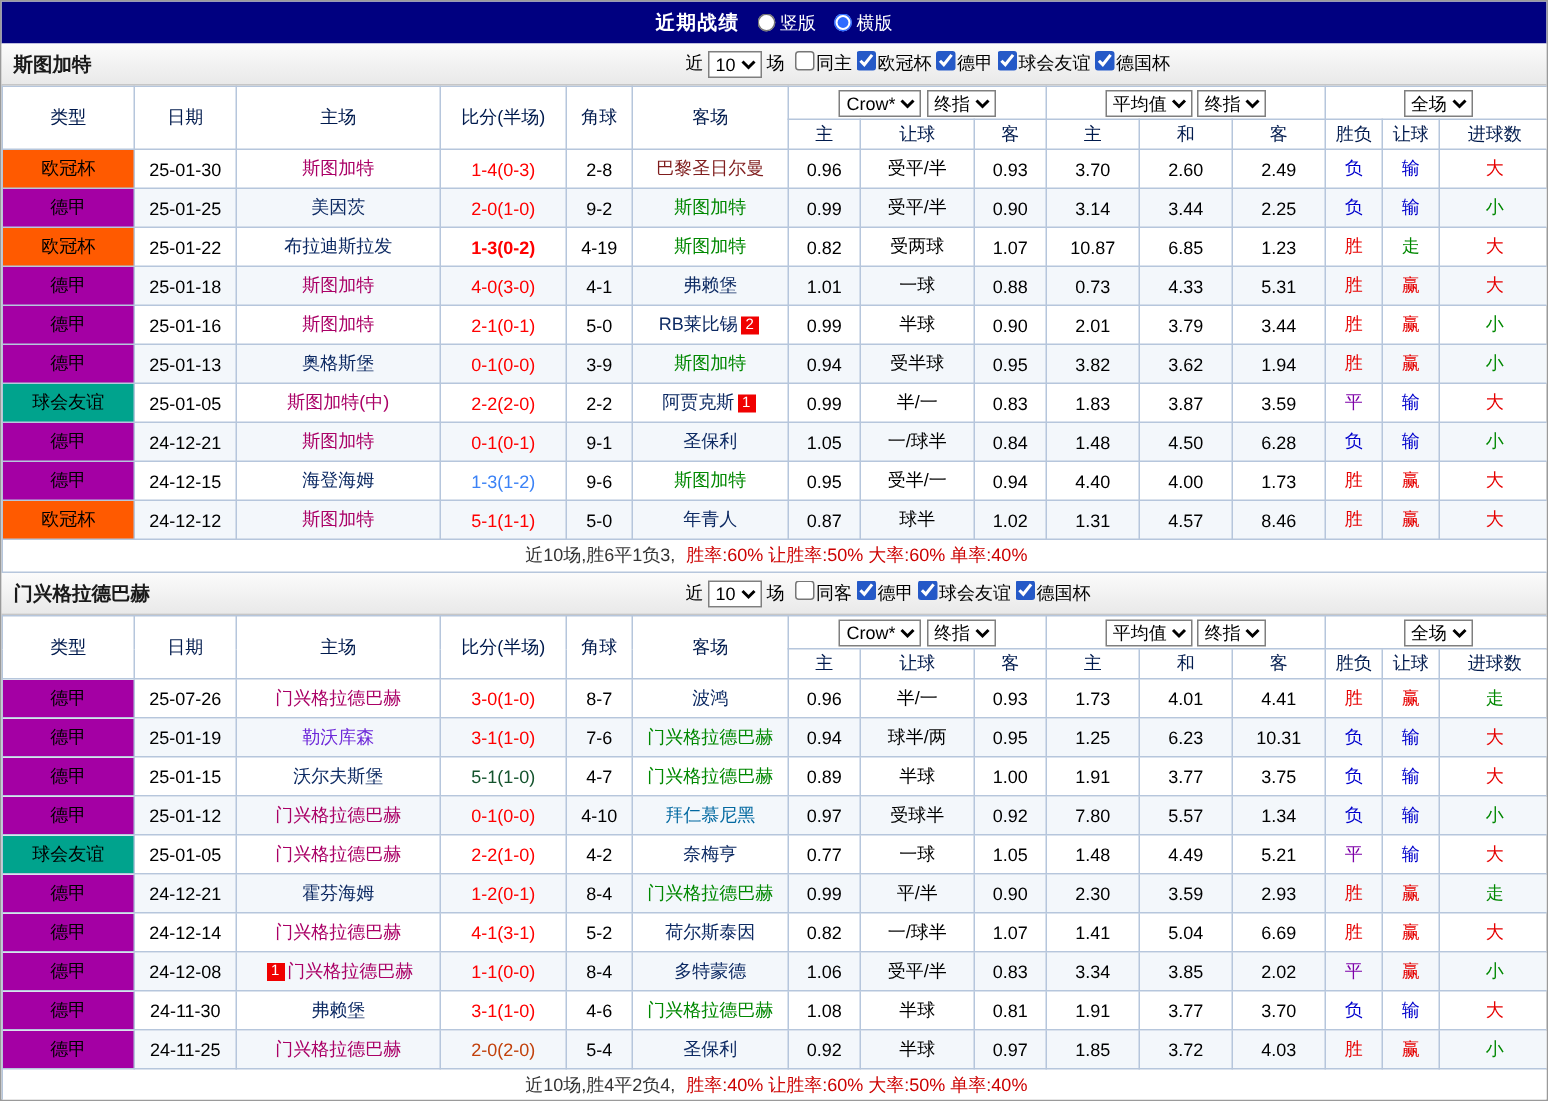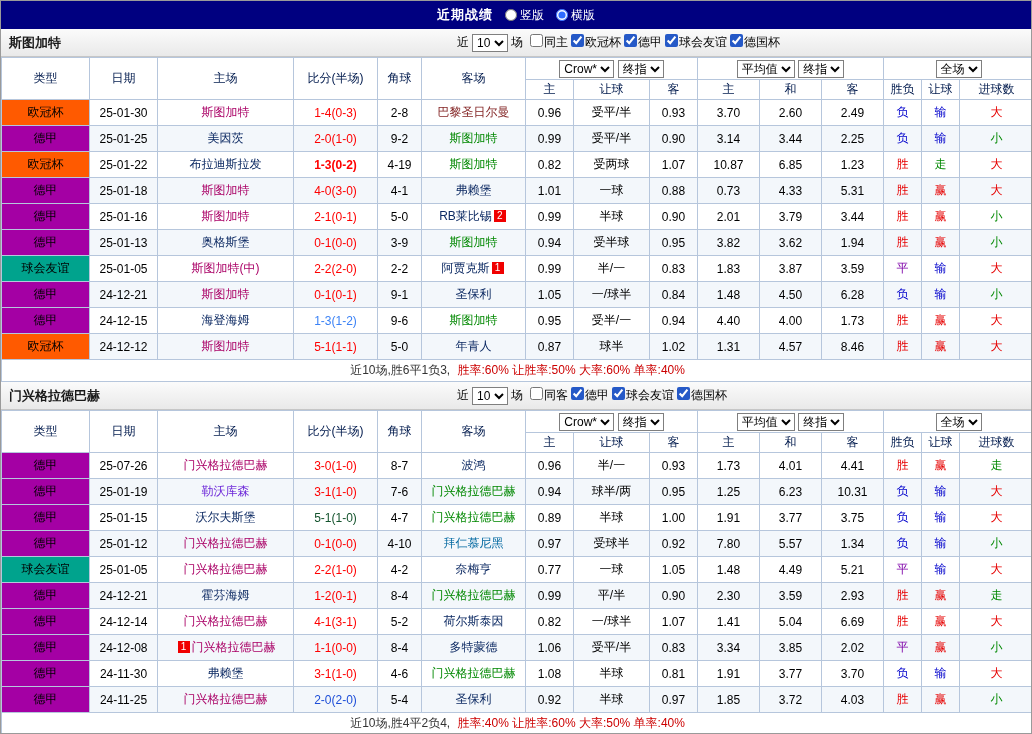--- a/index.html
+++ b/index.html
@@ -562,21 +562,21 @@
           <td>3.77</td>
           <td>3.70</td>
           <td class="c-res" style="color: rgb(0, 0, 204);">负</td>
           <td class="c-res" style="color: rgb(0, 0, 204);">输</td>
           <td class="c-res" style="color: rgb(230, 0, 0);">大</td>
         </tr>
         <tr>
           <td class="c-comp" style="background: rgb(164, 0, 164);">德甲</td>
           <td>24-11-25</td>
           <td class="c-team"><span style="color: rgb(170, 0, 102);">门兴格拉德巴赫</span></td>
-          <td class="c-score" style="color: #1d4ed8;">2-0(2-0)</td>
+          <td class="c-score" style="color: #c2410c;">2-0(2-0)</td>
           <td>5-4</td>
           <td class="c-team"><span style="color: rgb(13, 42, 99);">圣保利</span></td>
           <td>0.92</td>
           <td>半球</td>
           <td>0.97</td>
           <td>1.85</td>
           <td>3.72</td>
           <td>4.03</td>
           <td class="c-res" style="color: rgb(230, 0, 0);">胜</td>
           <td class="c-res" style="color: rgb(230, 0, 0);">赢</td>

